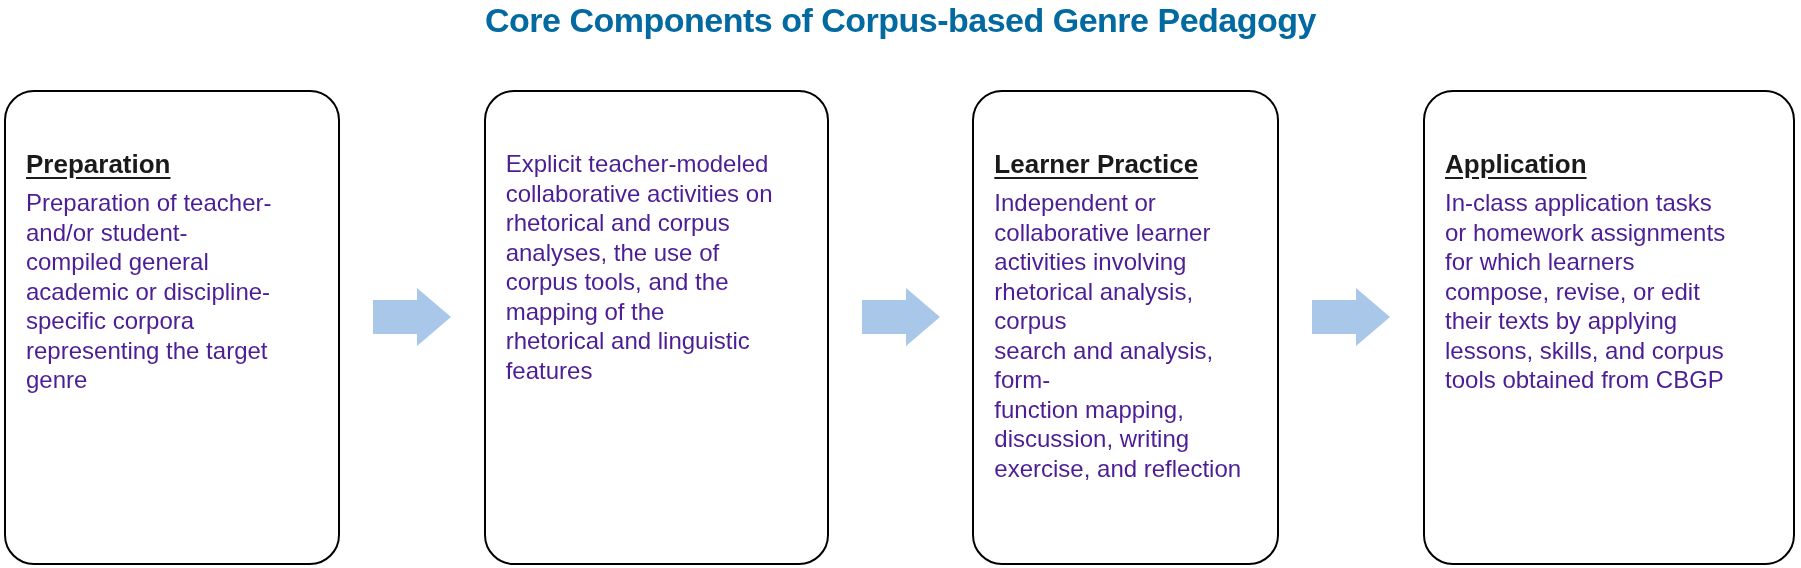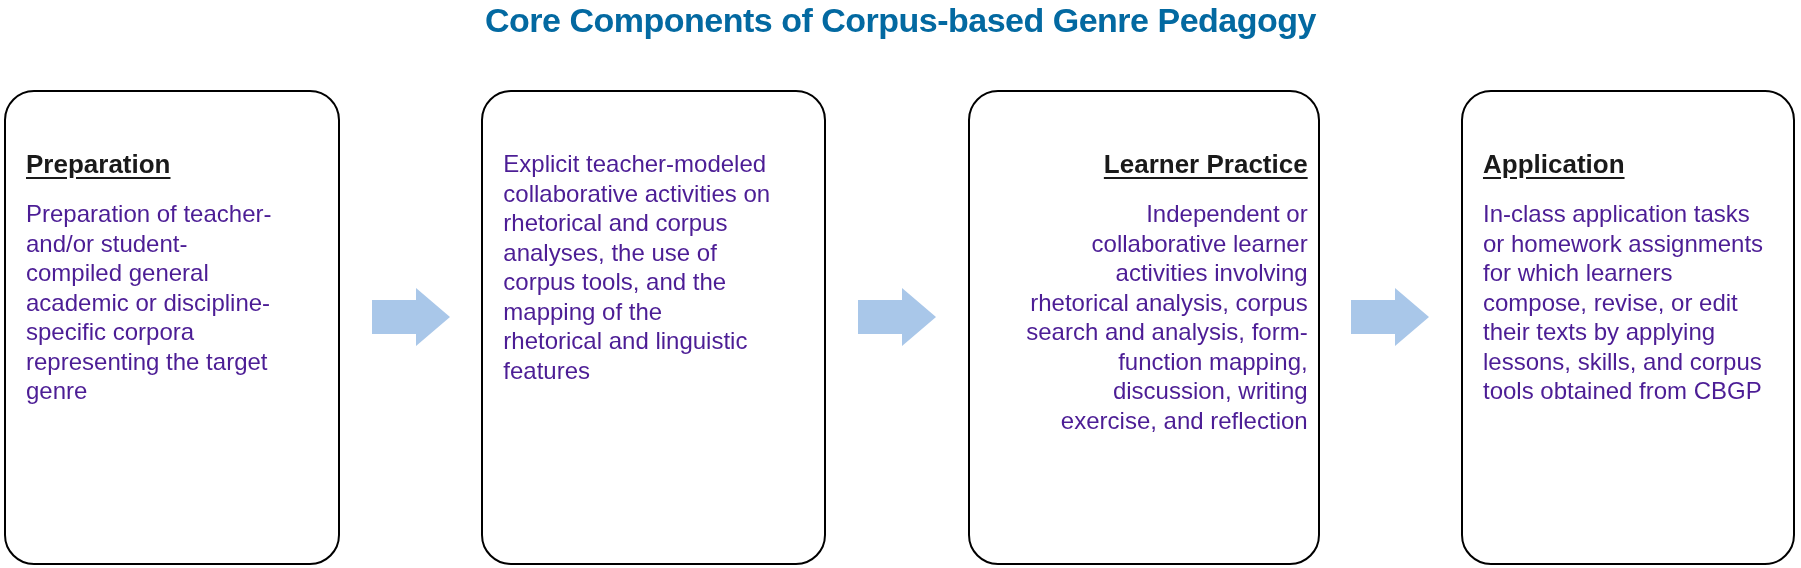--- a/index.html
+++ b/index.html
@@ -38,28 +38,28 @@
   .stage-box {
     box-sizing: border-box;
     border: 2.5px solid #000000;
     border-radius: 30px;
     background: #ffffff;
     padding: 57px 10px 0 20px;
     color: #1F1F1F;
   }
   .stage-box.b1 { width: 336px; }
   .stage-box.b2 { width: 345px; }
-  .stage-box.b3 { width: 352px; text-align: right; }
-  .stage-box.b4 { width: 334px; }
+  .stage-box.b3 { width: 307px; }
+  .stage-box.b4 { width: 372px; }
   .stage-heading {
     font-size: 26px;
     font-weight: bold;
     text-decoration: underline;
     text-underline-offset: 4px;
-    margin: 0 0 19px 0;
+    margin: 0 0 8px 0;
     color: #1a1a1a;
   }
   .stage-body {
     font-size: 24px;
     line-height: 29.5px;
     white-space: pre-line;
     color: #4c1d95;
   }
   .arrow-cell {
     flex: 1;

